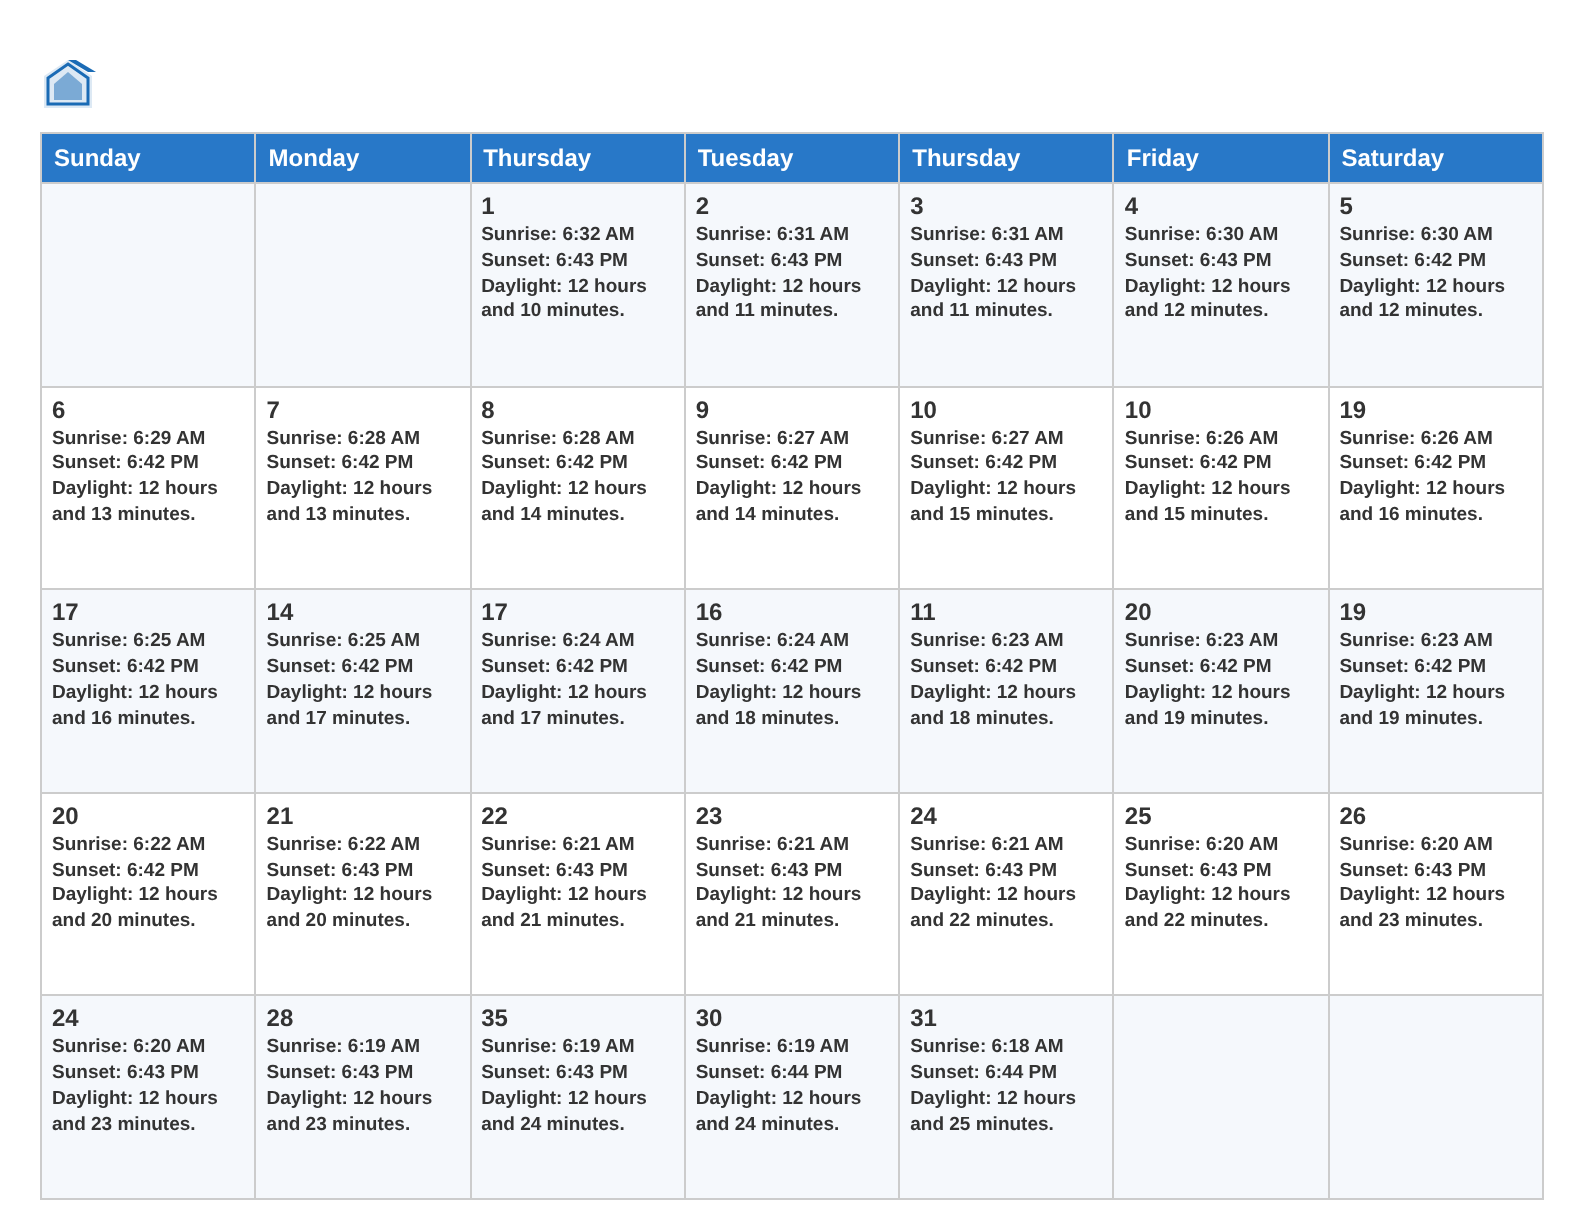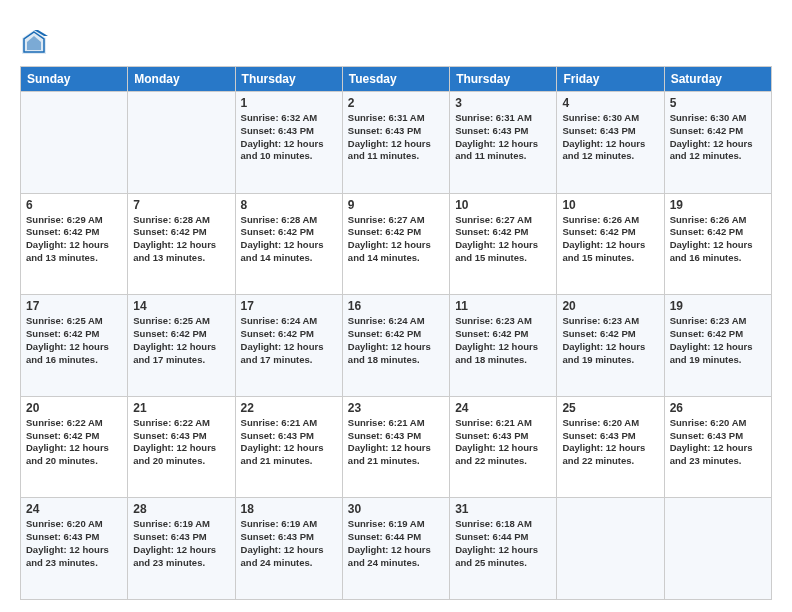--- a/index.html
+++ b/index.html
@@ -252,21 +252,21 @@
         <tr>
           <td>
             <span class="day-number">24</span>
             <div class="day-info">Sunrise: 6:20 AM<br>Sunset: 6:43 PM<br>Daylight: 12 hours and 23 minutes.</div>
           </td>
           <td>
             <span class="day-number">28</span>
             <div class="day-info">Sunrise: 6:19 AM<br>Sunset: 6:43 PM<br>Daylight: 12 hours and 23 minutes.</div>
           </td>
           <td>
-            <span class="day-number">18</span>
+            <span class="day-number">35</span>
             <div class="day-info">Sunrise: 6:19 AM<br>Sunset: 6:43 PM<br>Daylight: 12 hours and 24 minutes.</div>
           </td>
           <td>
             <span class="day-number">30</span>
             <div class="day-info">Sunrise: 6:19 AM<br>Sunset: 6:44 PM<br>Daylight: 12 hours and 24 minutes.</div>
           </td>
           <td>
             <span class="day-number">31</span>
             <div class="day-info">Sunrise: 6:18 AM<br>Sunset: 6:44 PM<br>Daylight: 12 hours and 25 minutes.</div>
           </td>

